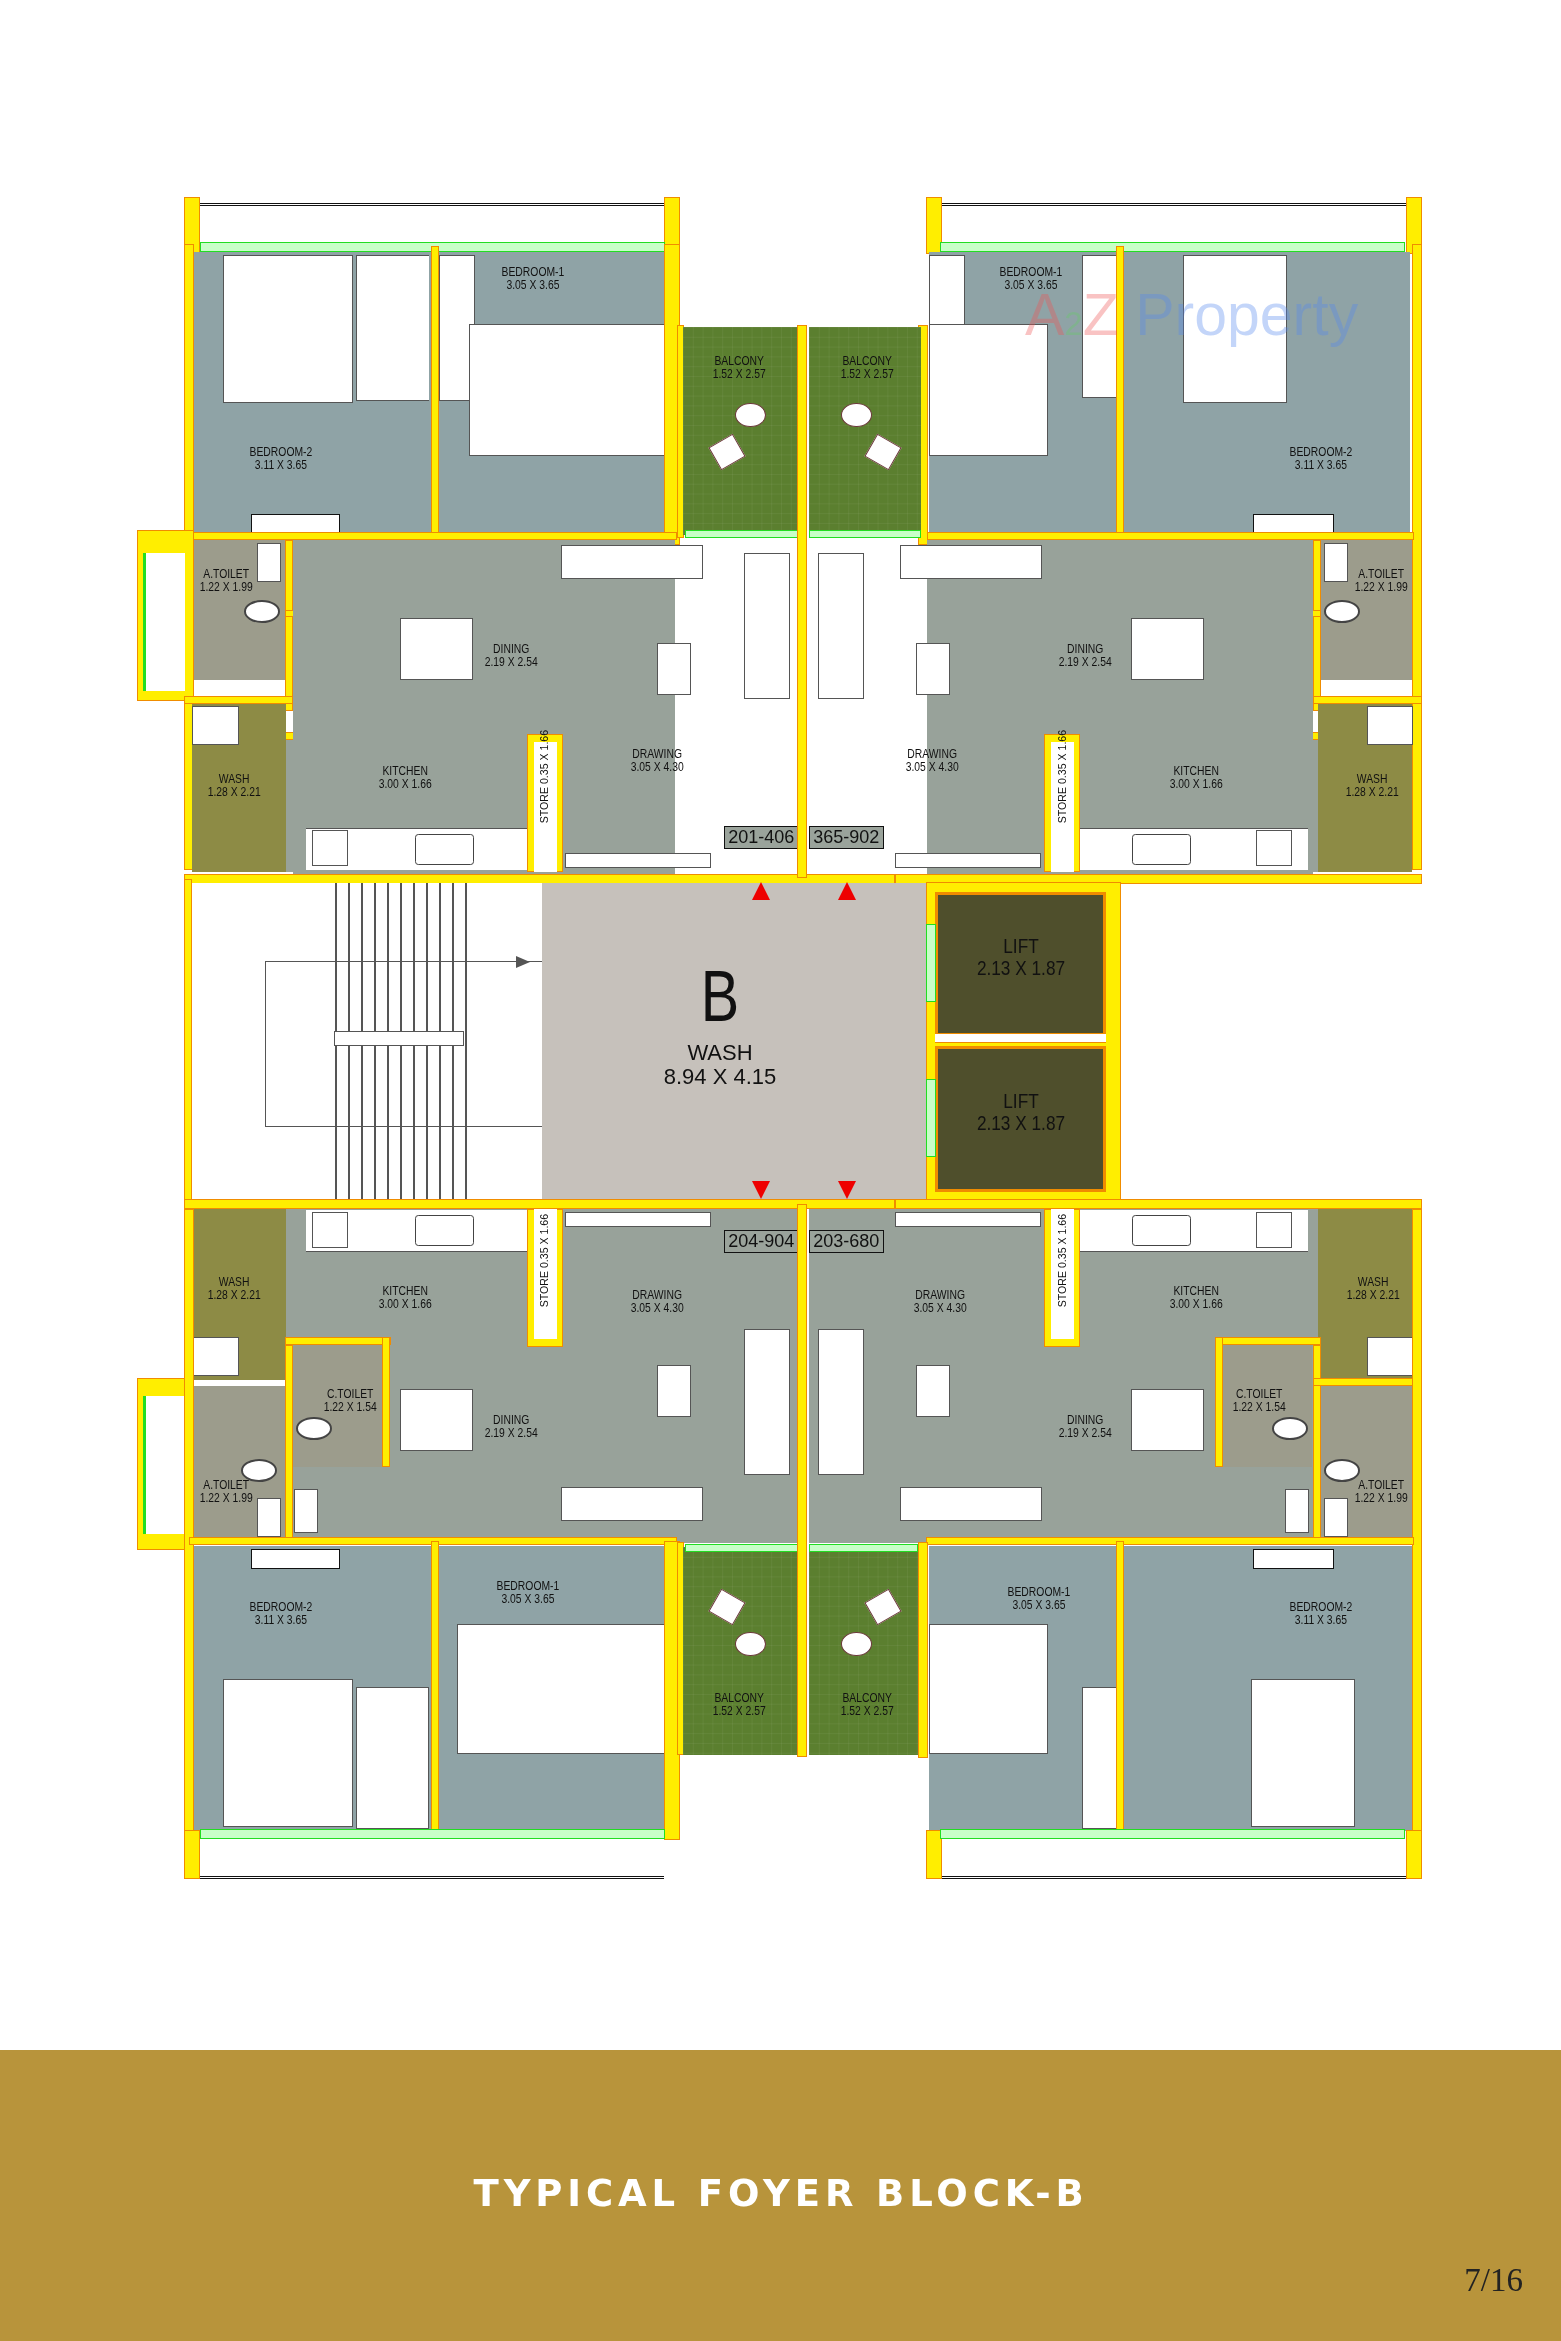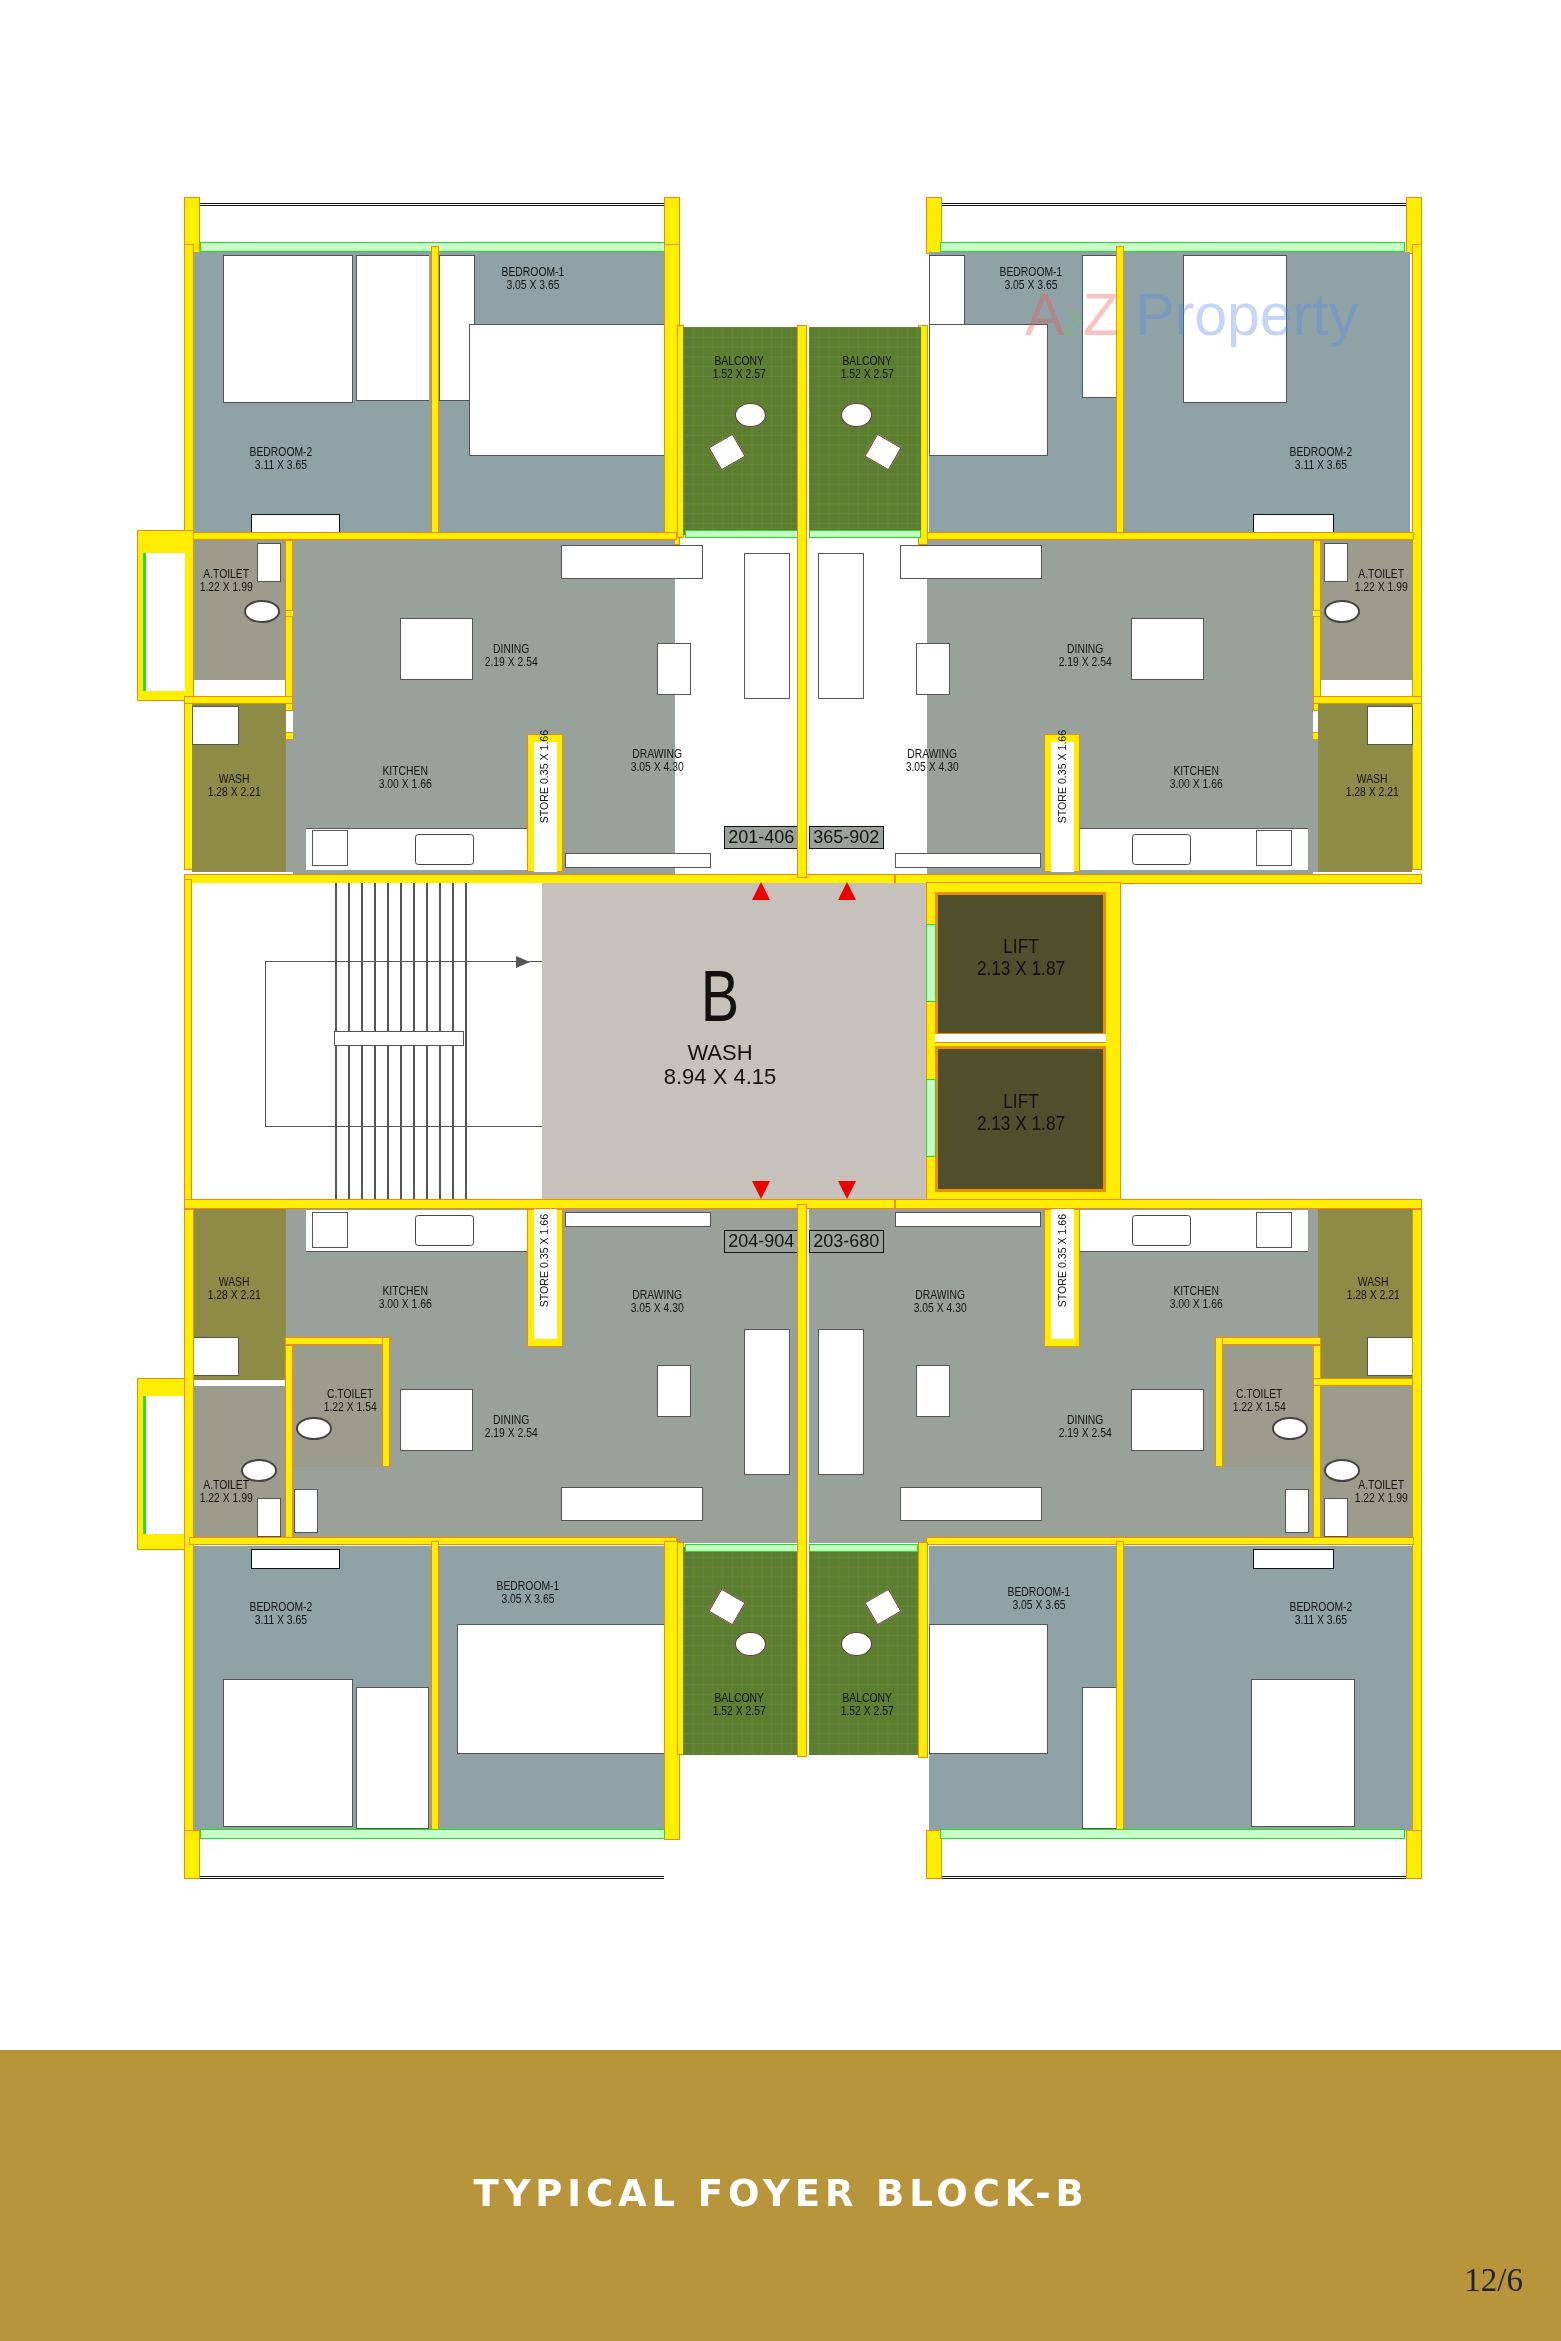--- a/index.html
+++ b/index.html
@@ -442,15 +442,15 @@
         <span>BALCONY</span>
         <span>1.52 X 2.57</span>
       </div>
   </div>
 
   <div class="wm" style="left:1025px;top:281px;font-size:59px;opacity:.35;"><span style="color:#e55;">A</span><span style="color:#6c6;font-size:33px;">2</span><span style="color:#e55;">Z</span> <span style="color:#58e;">Property</span></div>
 </div>
 
 <div class="footer">
   <div class="footer-title">TYPICAL FOYER BLOCK-B</div>
-  <div class="page-num">12/6</div>
+  <div class="page-num">7/16</div>
 </div>
 
 
 </body></html>

